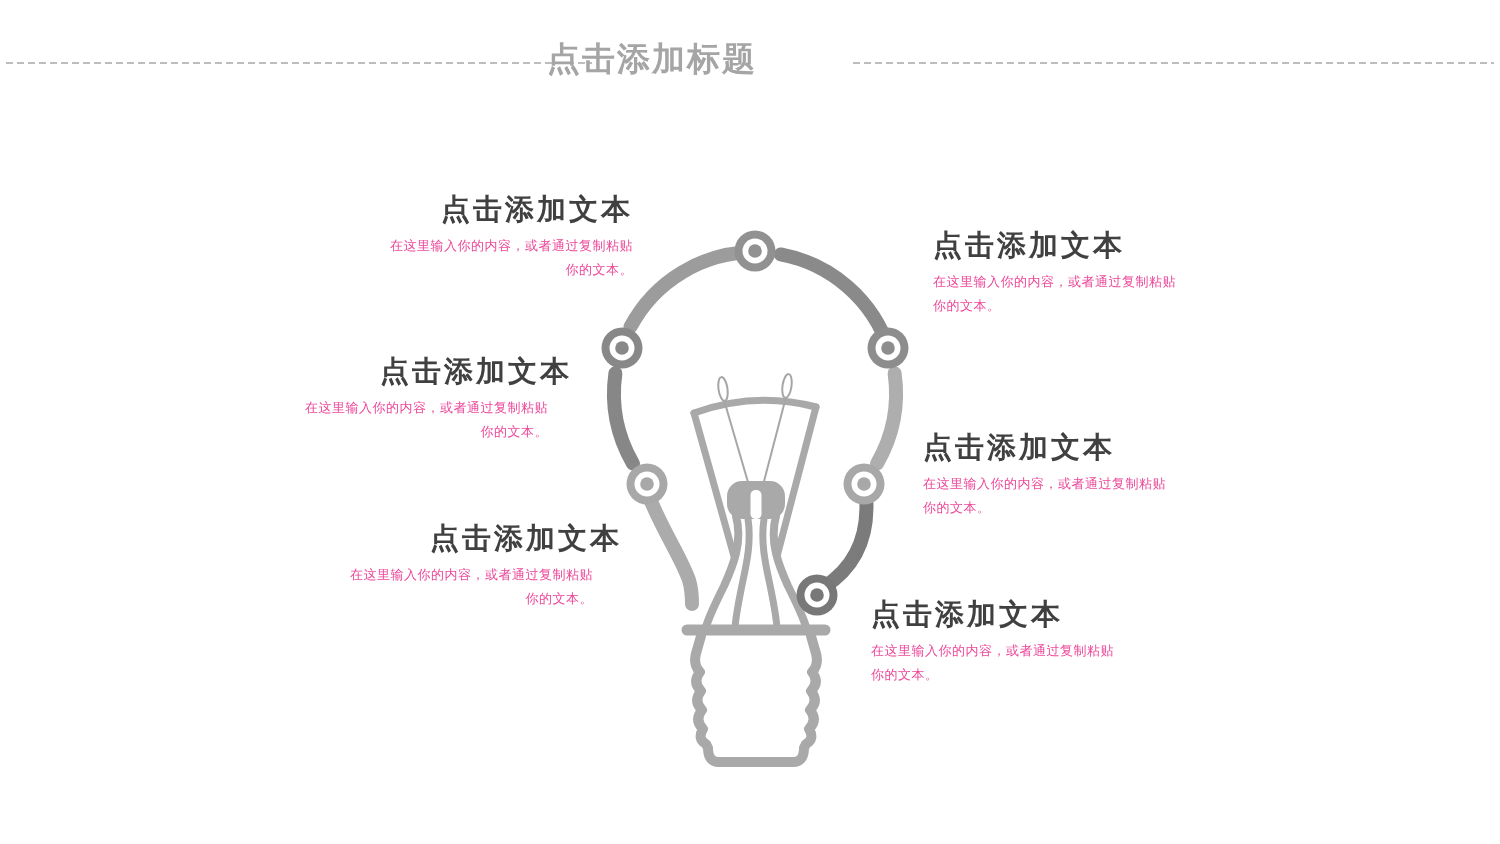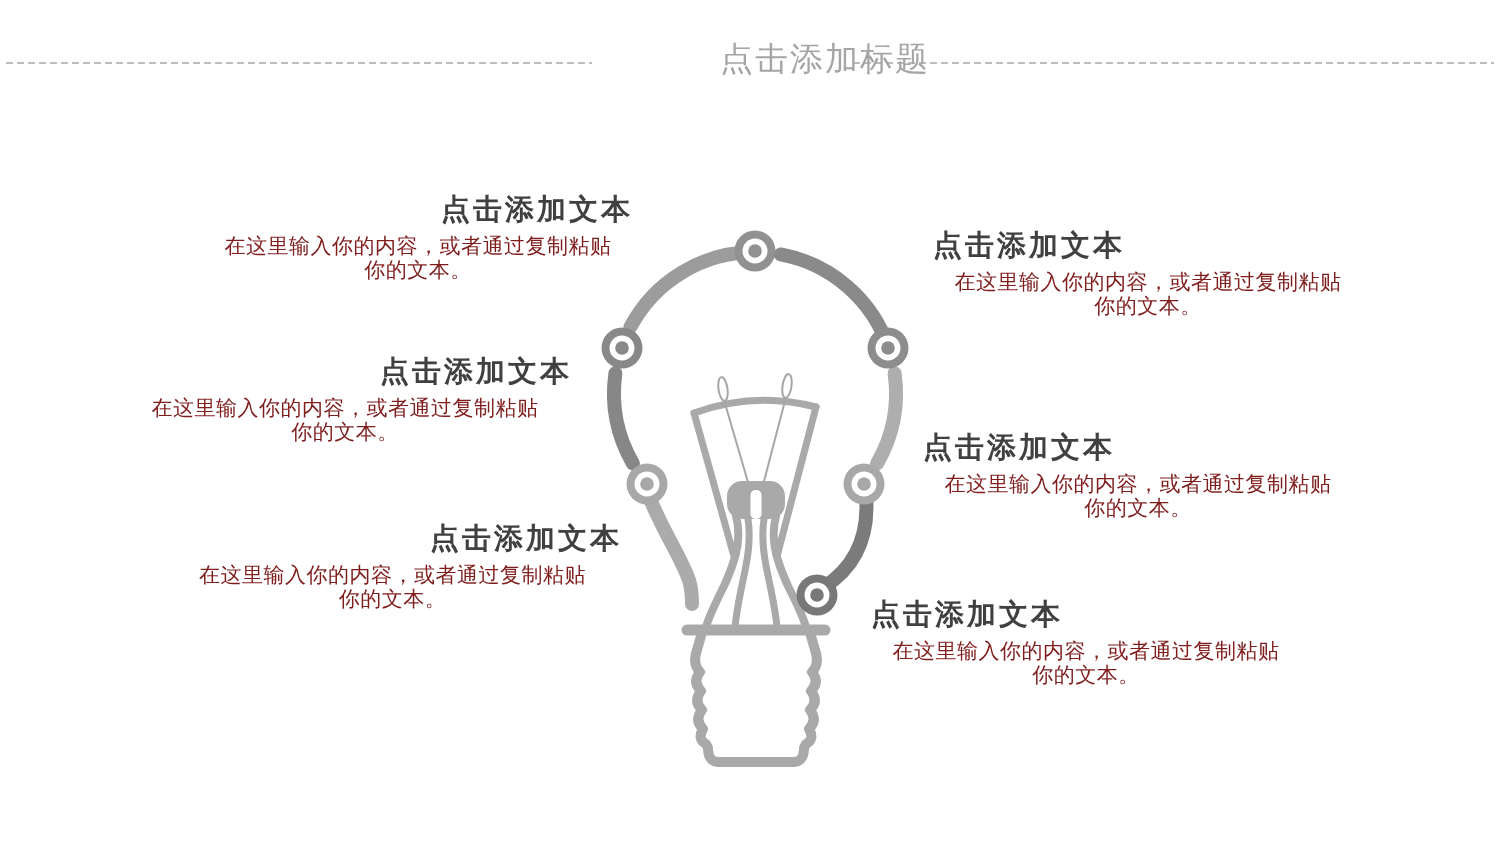--- a/index.html
+++ b/index.html
@@ -6,28 +6,28 @@
   #slide{
     position:relative;width:1500px;height:844px;background:#ffffff;overflow:hidden;
     font-family:"Liberation Sans","DejaVu Sans",sans-serif;
   }
   
   .divider{position:absolute;top:62px;height:2px;
     background:repeating-linear-gradient(90deg,#bdbdbd 0 7px,transparent 7px 11px);}
   .divider.left{left:6px;width:586px;}
   .divider.right{left:853px;width:641px;}
   #title{
-    position:absolute;left:530px;top:36px;width:400px;text-align:right;
-    font-size:33px;font-weight:400;letter-spacing:2px;color:#a5a5a5;line-height:46px;
+    position:absolute;left:547px;top:36px;width:400px;text-align:left;
+    font-size:33px;font-weight:700;letter-spacing:2px;color:#a5a5a5;line-height:46px;
     cursor:default;white-space:nowrap;
   }
   
   .tblock{position:absolute;width:430px;}
   .tblock .hd{font-size:29px;font-weight:600;letter-spacing:3px;color:#404040;line-height:38px;white-space:nowrap;}
-  .tblock .bd{margin-top:6px;font-size:21px;color:#7f1d1d;line-height:24px;letter-spacing:0.5px;text-align:center;}
+  .tblock .bd{margin-top:6px;font-size:13px;color:#ec4899;line-height:24px;letter-spacing:0.5px;}
   .tblock.right-align{text-align:right;}
   .tblock.left-align{text-align:left;}
   
   #block-1{right:867px;top:190px;}
   #block-2{right:928px;top:352px;}
   #block-2 .bd{margin-right:24px;}
   #block-3{right:878px;top:519px;}
   #block-3 .bd{margin-right:29px;}
   
   #block-4{left:933px;top:226px;}

